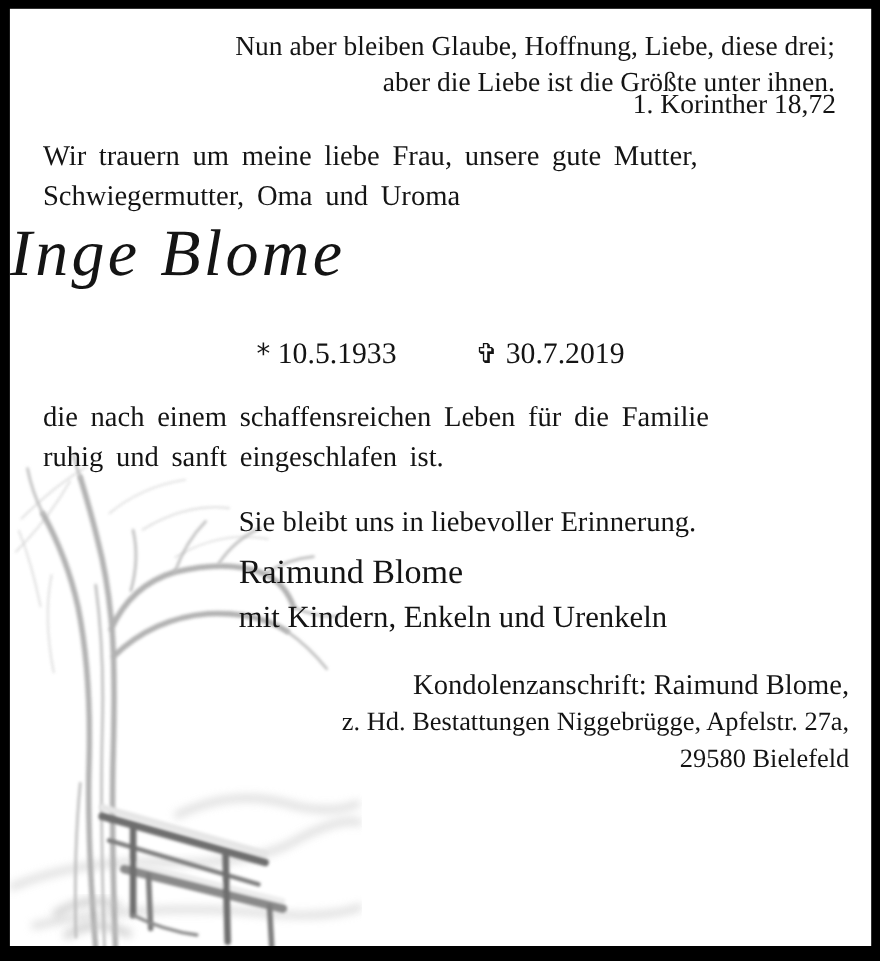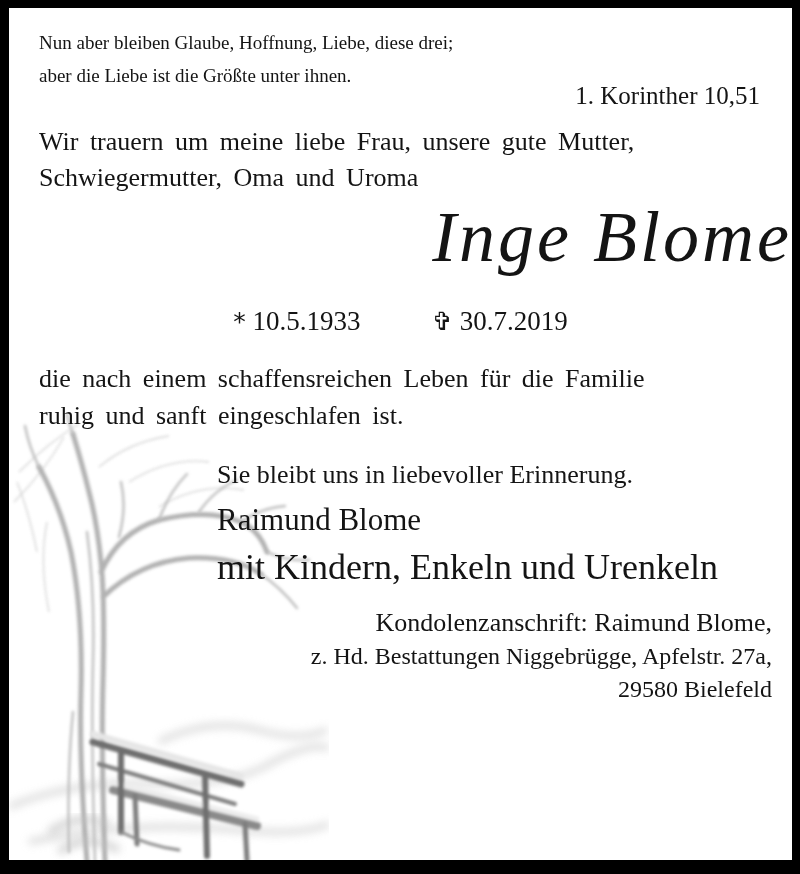--- a/index.html
+++ b/index.html
@@ -13,37 +13,38 @@
   }
   .inner{
     position:absolute;
     left:9px;top:8px;right:8px;bottom:14px;
     background:#ffffff;
     overflow:hidden;
   }
   .blk{position:absolute;white-space:nowrap;}
   .quote{
     left:30px;top:18px;width:720px;
-    font-size:19px;line-height:33px;
+    font-size:25px;line-height:33px;
     white-space:normal;
+    text-align:right;
   }
   .attribution{
     top:74px;right:32px;
     font-size:25px;
   }
   .intro{
     left:30px;top:116px;width:730px;
     font-size:26px;line-height:36px;
     white-space:normal;
     word-spacing:5px;
   }
   .name{
     left:0;top:188px;width:100%;
-    text-align:right;
-    font-size:72px;
+    text-align:left;
+    font-size:60px;
     font-style:italic;
     letter-spacing:3px;
   }
   .maiden{
     left:0;top:268px;width:100%;
     text-align:center;
     font-size:23px;
   }
   .dates{
     left:0;top:298px;width:100%;
@@ -61,21 +62,21 @@
   .remembrance{
     left:208px;top:452px;
     font-size:26px;
   }
   .mourner-name{
     left:208px;top:494px;
     font-size:31px;
   }
   .relatives{
     left:208px;top:538px;
-    font-size:36px;
+    font-size:28px;
   }
   .condolence{
     top:598px;right:20px;width:600px;
     text-align:right;
     font-size:24px;line-height:33px;
   }
   .condolence .c1{font-size:26px;}
   .funeral{
     top:714px;right:20px;width:560px;
     text-align:right;
@@ -156,21 +157,21 @@
         <path d="M126,384 L128,432" stroke="#7d7d7d" stroke-width="5" fill="none"></path>
         <path d="M236,412 L238,448" stroke="#7d7d7d" stroke-width="5" fill="none"></path>
         <path d="M112,420 Q140,434 170,438" stroke="#8a8a8a" stroke-width="3" fill="none"></path>
       </g>
     </svg>
 
     <div class="blk quote">
       <span>Nun aber bleiben Glaube, Hoffnung, Liebe, diese drei;</span><br>
       <span>aber die Liebe ist die Größte unter ihnen.</span>
     </div>
-    <div class="blk attribution">1. Korinther 10,51</div>
+    <div class="blk attribution">1. Korinther 18,72</div>
 
     <div class="blk intro">
       <span>Wir trauern um meine liebe Frau, unsere gute Mutter,</span><br>
       <span>Schwiegermutter, Oma und Uroma</span>
     </div>
 
     <div class="blk name">Inge Blome</div>
     <div class="blk dates">
       <span class="sym">*</span>
       <span>10.5.1933</span>

